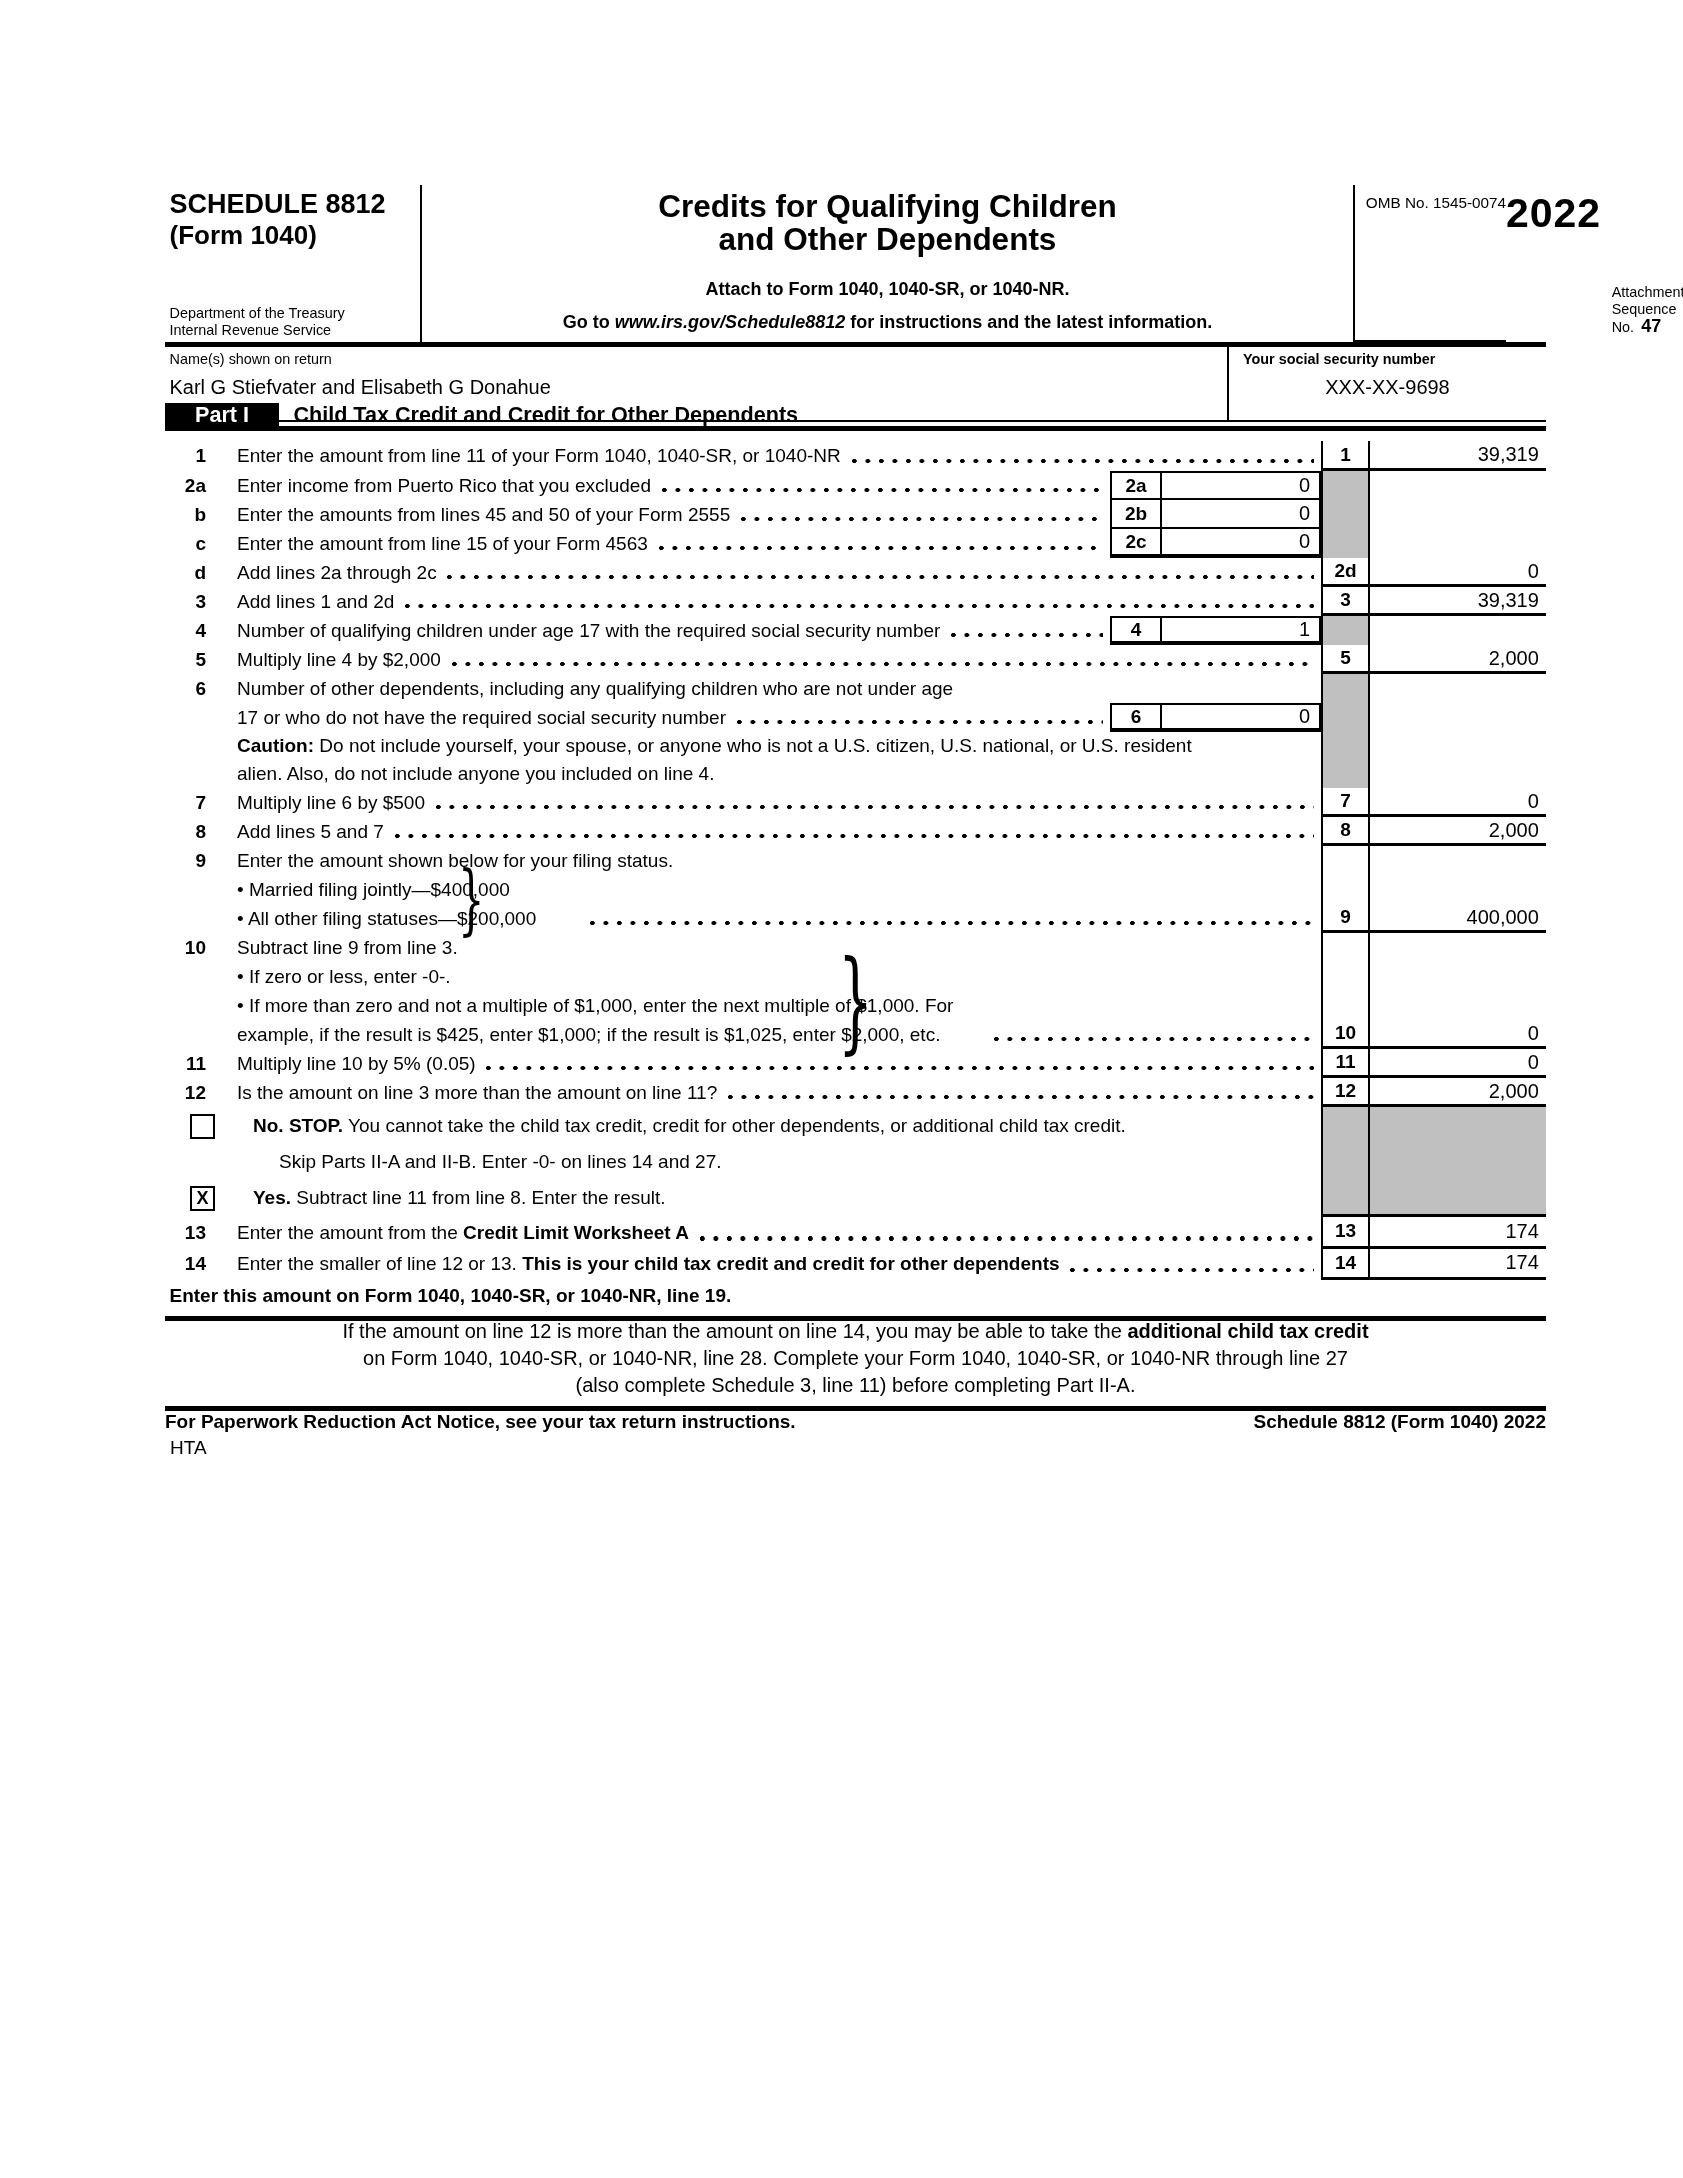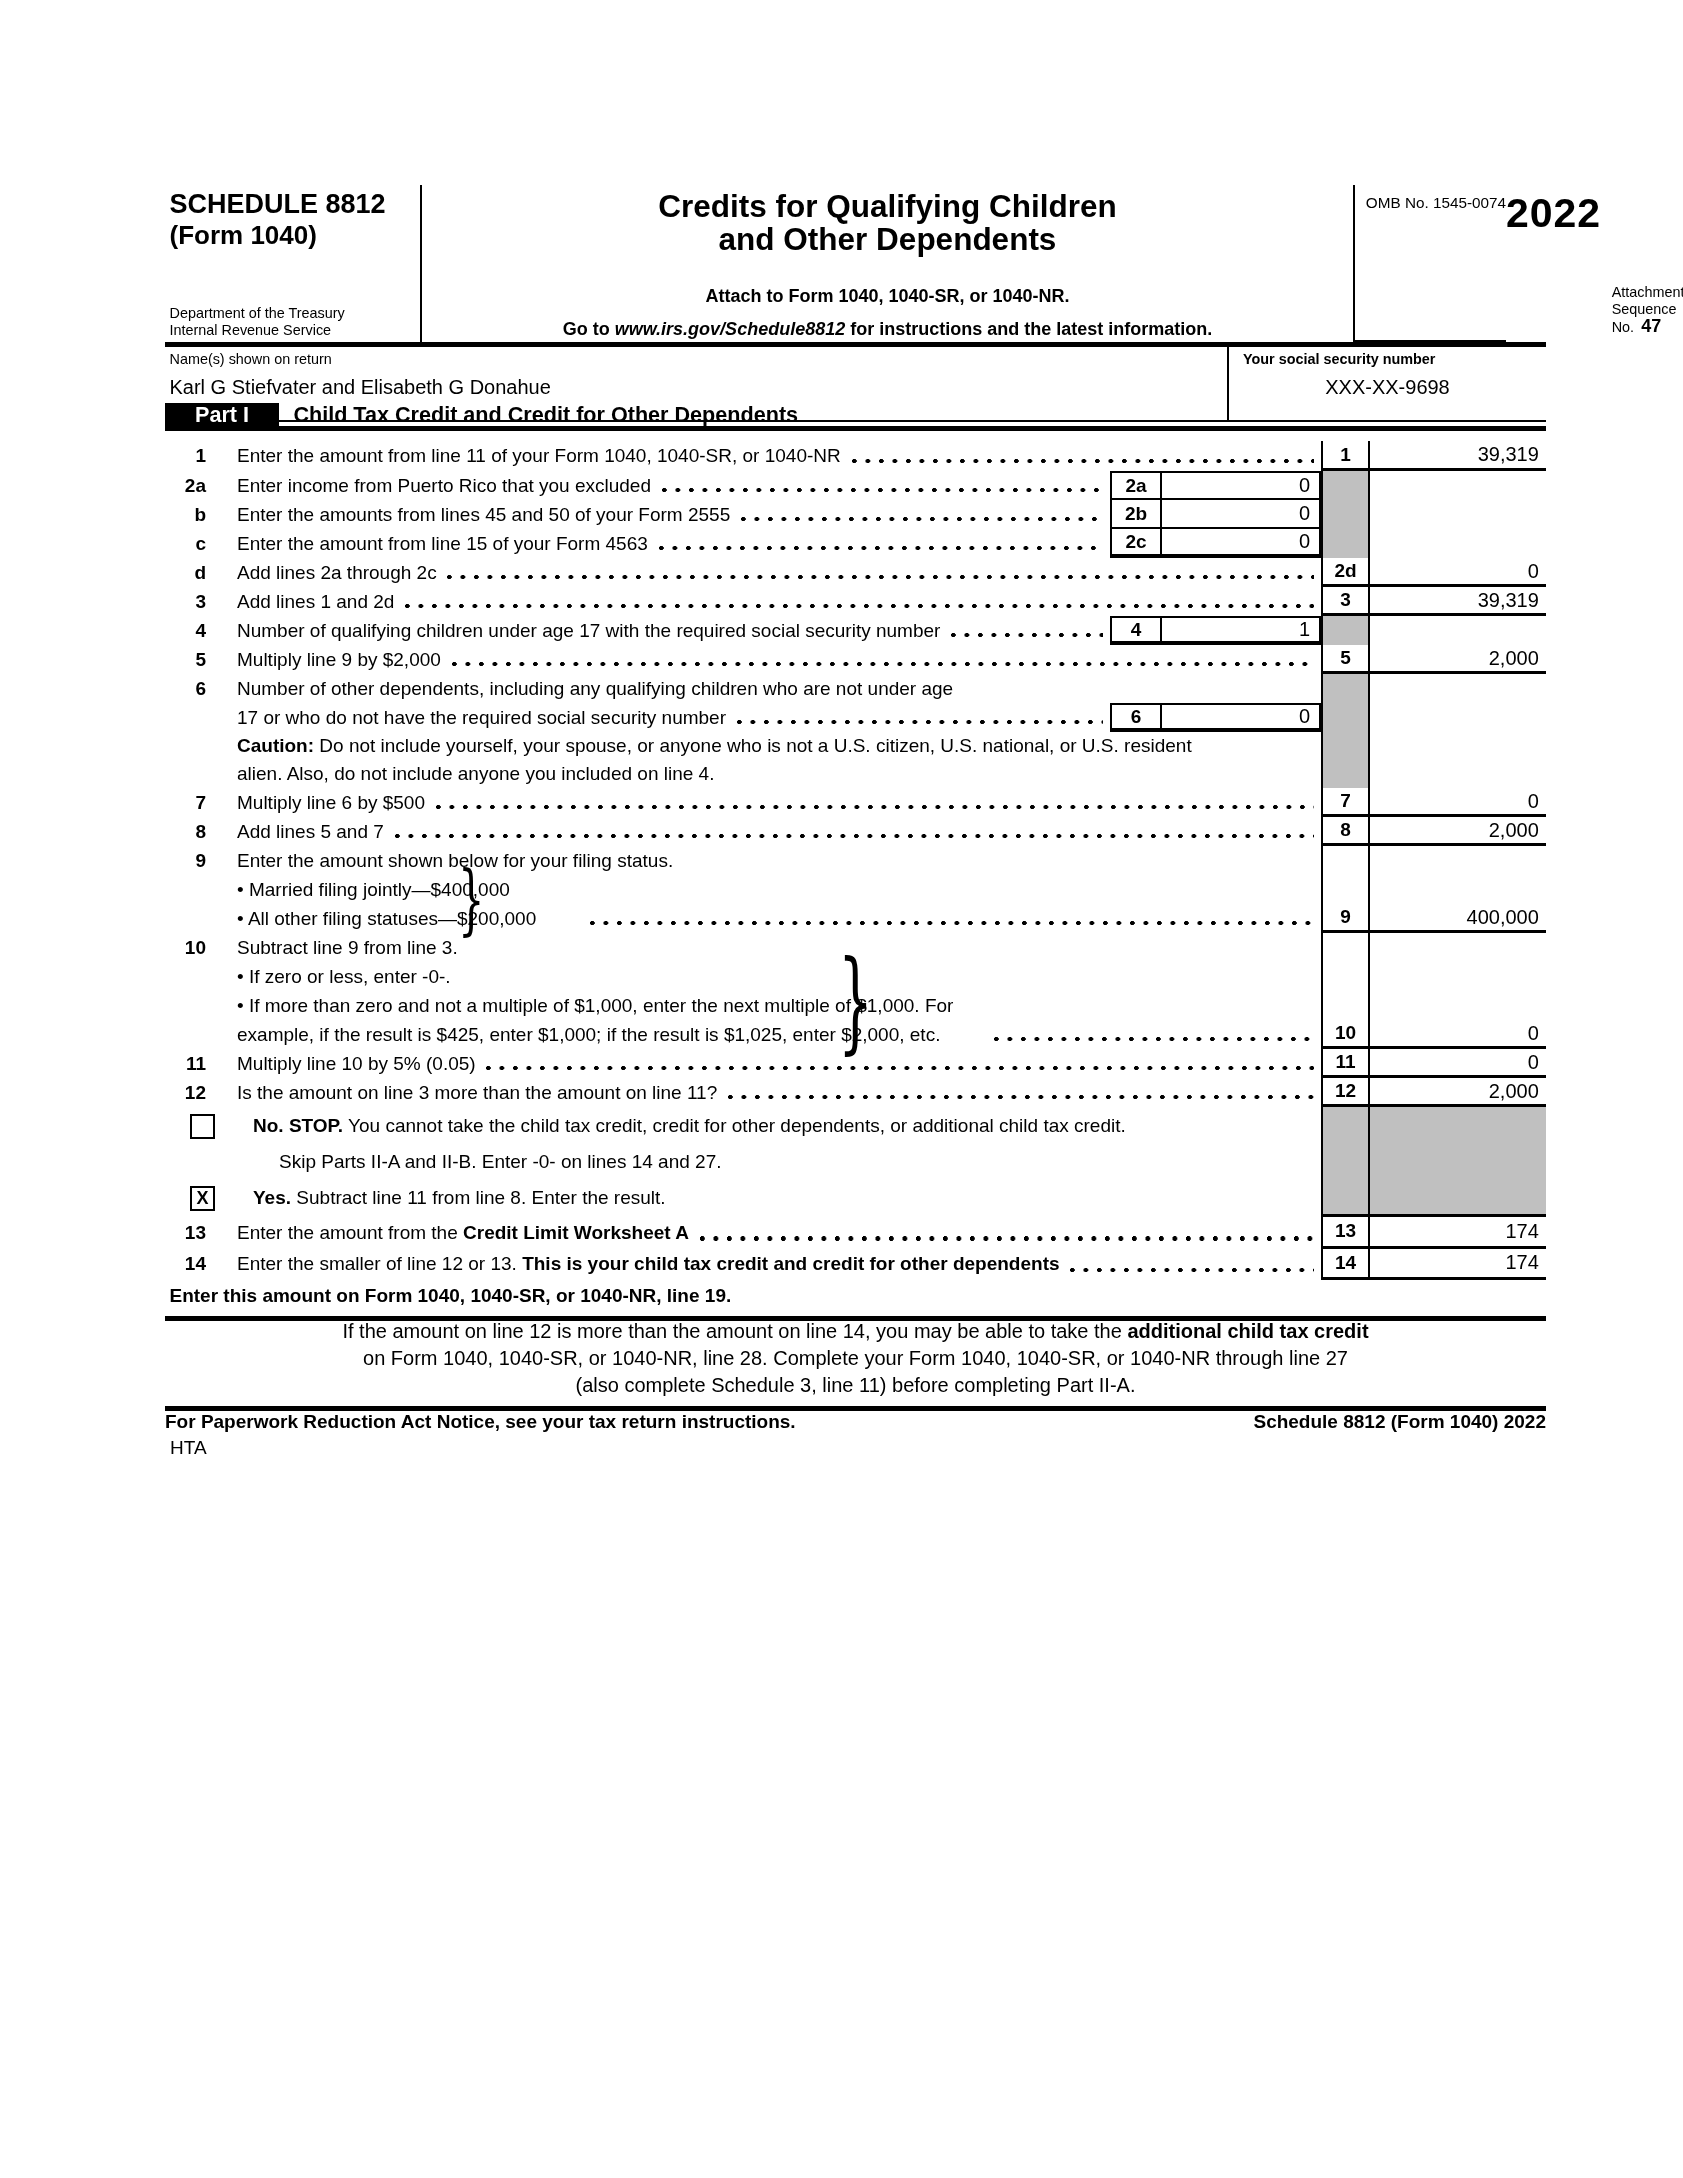--- a/index.html
+++ b/index.html
@@ -15,21 +15,21 @@
   
   .header{left:165px;top:185px;width:1381px;height:162px;display:flex;
           border-bottom:5.4px solid #000;box-sizing:border-box;}
   .h-left{width:257px;border-right:2.7px solid #000;box-sizing:border-box;
           padding:3.6px 0 2.7px 4.5px;display:flex;flex-direction:column;}
   .schedule{font-size:27px;font-weight:bold;line-height:31px;}
   .formno{font-size:26px;font-weight:bold;line-height:30px;}
   .dept{font-size:14.4px;line-height:17px;margin-top:auto;}
   .h-center{flex:1;text-align:center;padding-top:5.4px;}
   .title{font-size:31.5px;font-weight:bold;line-height:33px;}
-  .attach{font-size:18px;font-weight:bold;margin-top:30px;}
+  .attach{font-size:18px;font-weight:bold;margin-top:23px;}
   .goto{font-size:18px;font-weight:bold;margin-top:11.7px;}
   .h-right{width:193px;border-left:2.7px solid #000;box-sizing:border-box;
            display:flex;flex-direction:row;}
   .omb{font-size:15.3px;padding:9px 0 6.3px 10.8px;border-bottom:2.7px solid #000;white-space:nowrap;}
   .year{font-size:41px;font-weight:bold;text-align:center;margin-top:4.5px;letter-spacing:0.9px;}
   .attachseq{font-size:14.4px;line-height:17px;padding:0 0 6.3px 10.8px;margin-top:auto;}
   .seqno{font-size:18px;font-weight:bold;margin-left:7.2px;}
 
   
   .namerow{left:165px;top:347px;width:1381px;height:75px;display:flex;
@@ -224,21 +224,21 @@
         <span class="ibox-label">4</span>
         <span class="ibox-val">1</span>
       </div>
     <div class="numcol g"></div>
     <div class="amtcol"></div>
   </div>
 
   <div class="row h32">
     <div class="desc">
         <span class="num">5</span>
-        <span class="txt">Multiply line 9 by $2,000</span>
+        <span class="txt">Multiply line 4 by $2,000</span>
         <span class="dots"></span>
       </div>
     <div class="numcol bb">5</div>
     <div class="amtcol bb">2,000</div>
   </div>
 
   <div class="row h32">
     <div class="desc">
         <span class="num">6</span>
         <span class="txt">Number of other dependents, including any qualifying children who are not under age</span>

